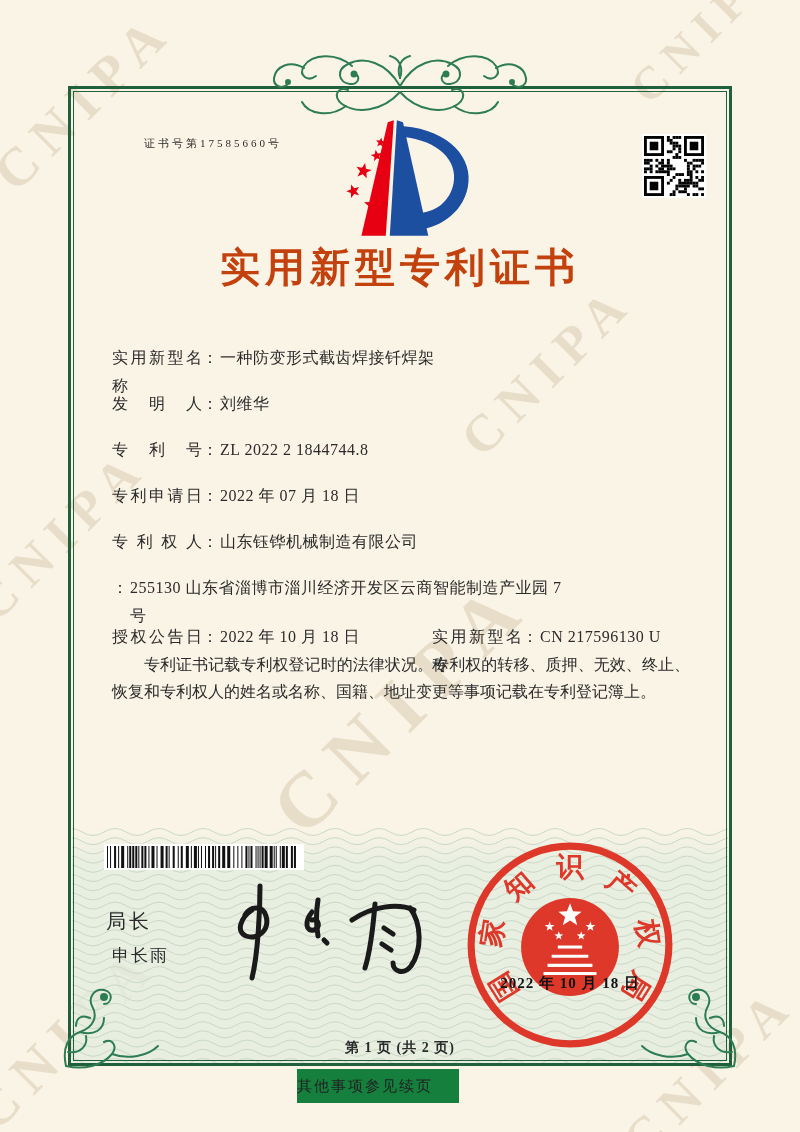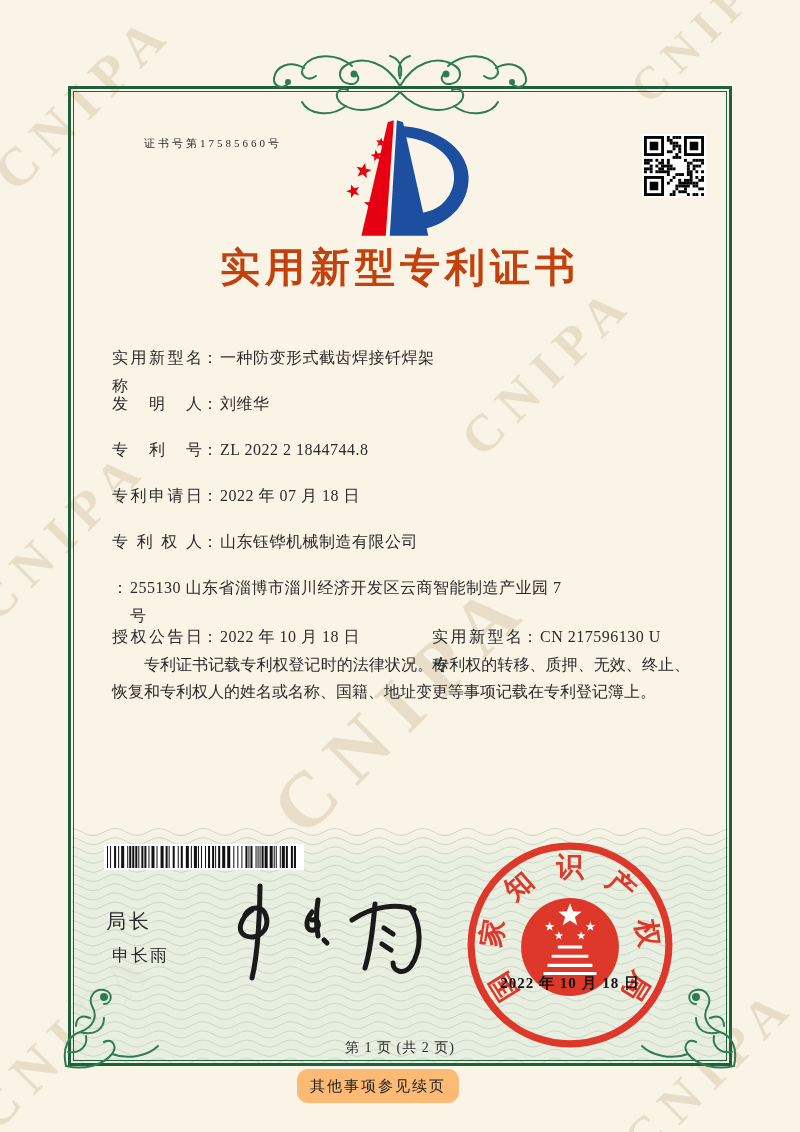--- a/index.html
+++ b/index.html
@@ -55,24 +55,24 @@
   .paras p{margin:0;text-indent:2em;}
   .barcode{position:absolute;left:104px;top:844px;width:200px;height:26px;background:#fff;padding:2px 3px;z-index:4;}
   .signer-role{position:absolute;left:106px;top:908px;font-size:20px;letter-spacing:3px;z-index:4;}
   .signer-name{position:absolute;left:112px;top:944px;font-size:17px;letter-spacing:2px;z-index:4;}
   .signature{position:absolute;left:212px;top:878px;width:232px;height:108px;z-index:4;}
   .seal{position:absolute;left:464px;top:839px;width:212px;height:212px;z-index:5;opacity:.93;}
   .seal-date{
     position:absolute;left:494px;top:974px;width:152px;text-align:center;
     font-size:15px;font-weight:bold;letter-spacing:1px;z-index:6;color:#111;
   }
-  .page-ind{position:absolute;left:0;right:0;top:1039px;text-align:center;font-size:14px;letter-spacing:1px;z-index:4;}
+  .page-ind{position:absolute;left:0;right:0;top:1039px;text-align:center;font-size:14px;letter-spacing:1px;z-index:4;font-weight:bold;}
   .note-strip{
-    position:absolute;left:297px;top:1069px;width:162px;height:34px;background:#fdba74;
-    z-index:4;text-align:center;line-height:34px;font-size:15px;letter-spacing:2px;color:#222;border-radius:11px;
+    position:absolute;left:297px;top:1069px;width:162px;height:34px;background:#15803d;
+    z-index:4;line-height:34px;font-size:15px;letter-spacing:2px;color:#222;
   }
 </style>
 </head>
 <body data-name="certificate-page">
 
 <div class="wm" style="left:-30px;top:70px;font-size:54px" data-name="cnipa-watermark">CNIPA</div>
 <div class="wm" style="left:610px;top:0px;font-size:46px" data-name="cnipa-watermark">CNIPA</div>
 <div class="wm" style="left:438px;top:340px;font-size:52px" data-name="cnipa-watermark">CNIPA</div>
 <div class="wm" style="left:-48px;top:505px;font-size:52px" data-name="cnipa-watermark">CNIPA</div>
 <div class="wm" style="left:238px;top:660px;font-size:78px" data-name="cnipa-watermark">CNIPA</div>

